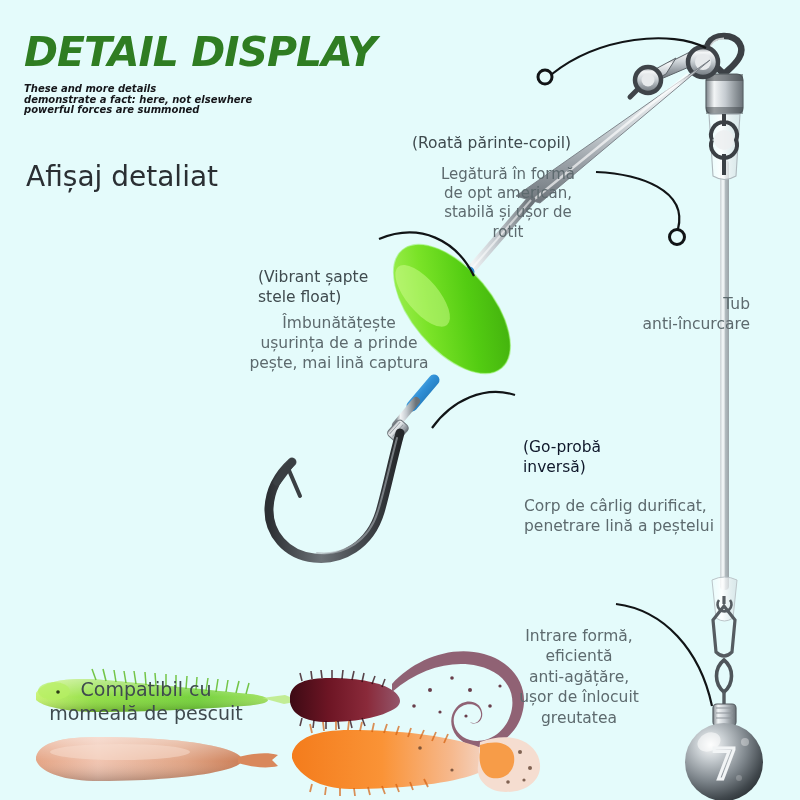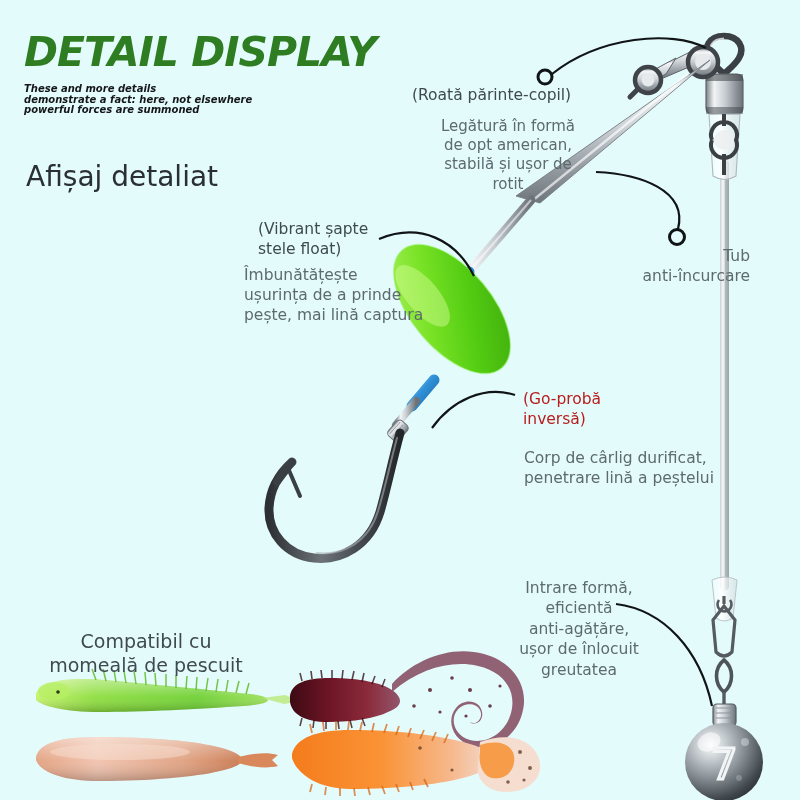--- a/index.html
+++ b/index.html
@@ -25,27 +25,27 @@
     font-size:10px;font-weight:bold;color:#15161a;
     line-height:1.06;
     font-style:italic;
   }
   .hdr-ro{
     position:absolute;left:26px;top:160px;
     font-size:28px;color:#2a2f33;font-weight:normal;
   }
 
   
-  .ann{position:absolute;color:#5d6a6e;line-height:1.28;}
+  .ann{position:absolute;color:#5d6a6e;line-height:1.28;margin-top:48px;}
   .a-wheel{left:412px;top:86px;font-size:15.5px;color:#3f4a4e;white-space:nowrap;}
   .a-wheel-body{left:434px;top:117px;width:148px;font-size:15px;text-align:center;}
   .a-tube{left:610px;top:247px;width:140px;font-size:15.5px;text-align:right;color:#5d6a6e;}
   .a-float{left:258px;top:220px;width:162px;font-size:15.5px;text-align:left;color:#3f4a4e;}
-  .a-float-body{left:244px;top:266px;width:190px;font-size:15.5px;text-align:left;}
-  .a-hook{left:523px;top:389px;width:110px;font-size:15.5px;color:#b91c1c;line-height:1.3;}
+  .a-float-body{left:244px;top:266px;width:190px;font-size:15.5px;text-align:center;}
+  .a-hook{left:523px;top:389px;width:110px;font-size:15.5px;color:#0f172a;line-height:1.3;}
   .a-hook-body{left:524px;top:448px;width:240px;font-size:15.5px;line-height:1.3;}
   .a-weight-title{left:475px;top:552px;font-size:11.5px;color:#5d6a6e;white-space:nowrap;}
   .a-weight-body{left:494px;top:578px;width:170px;font-size:15.5px;text-align:center;line-height:1.32;}
   .a-bait{left:46px;top:630px;width:200px;font-size:19px;text-align:center;color:#3f4a4e;line-height:1.25;}
 
   
   svg.layer{position:absolute;left:0;top:0;width:800px;height:800px;}
 </style>
 </head>
 <body>

